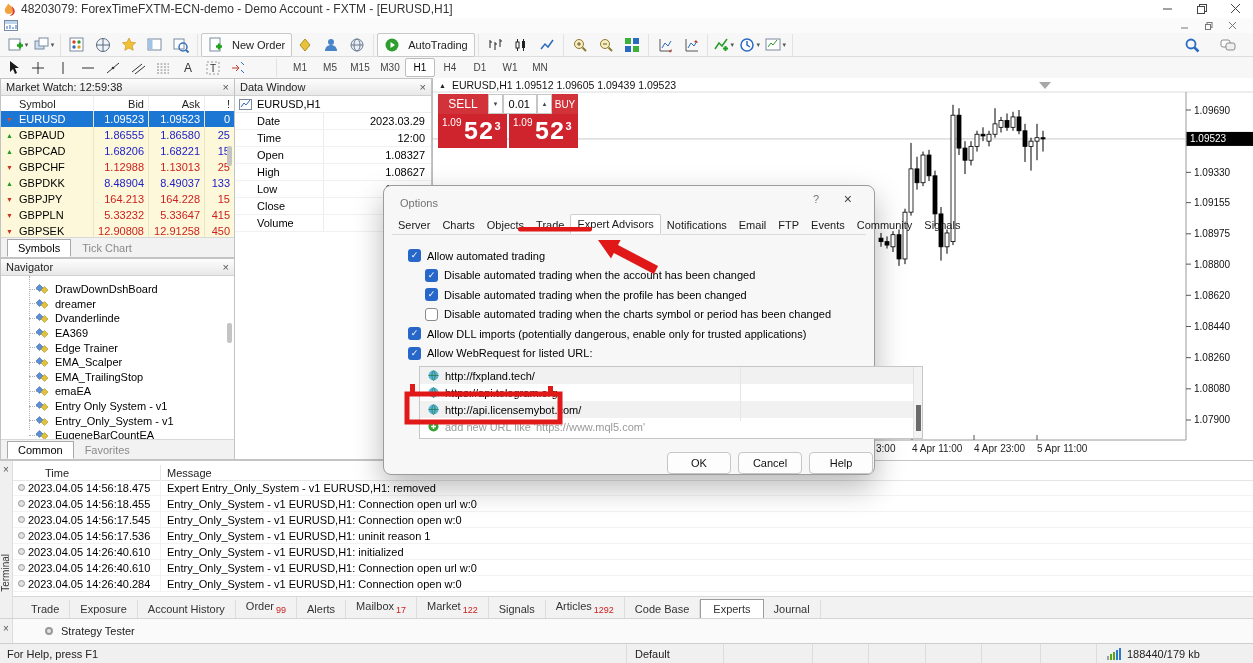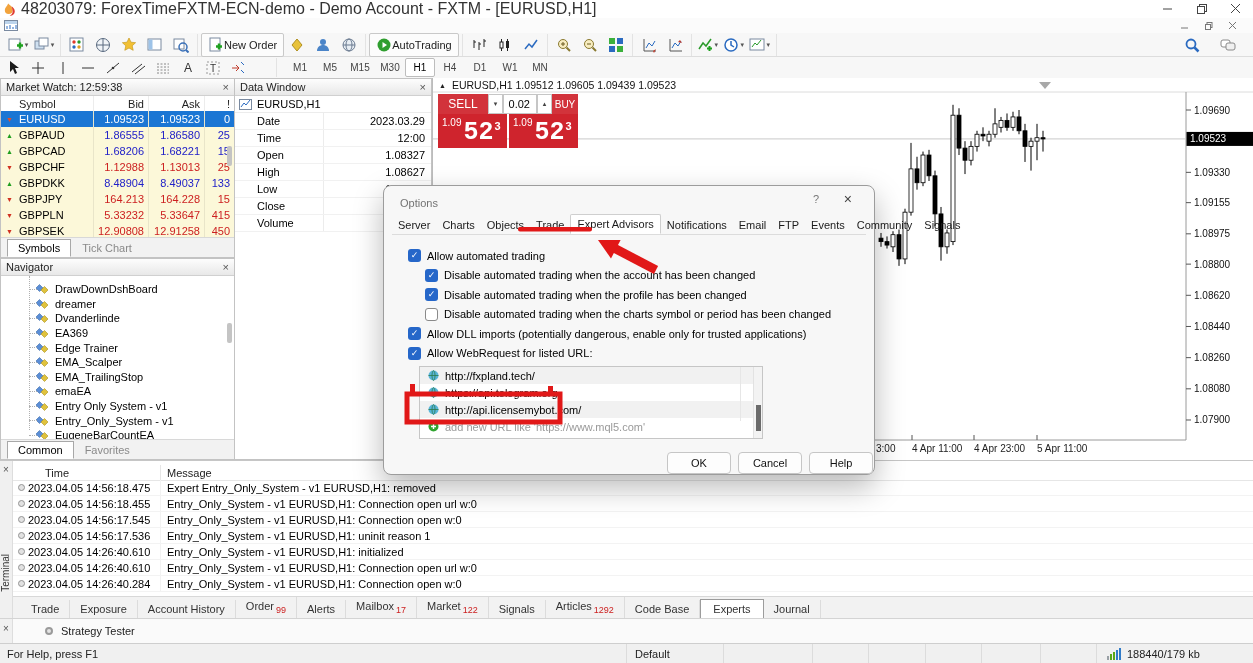--- a/index.html
+++ b/index.html
@@ -3,32 +3,32 @@
 <meta charset="utf-8">
 <style>
   html,body{margin:0;padding:0}
   body{width:1253px;height:663px;position:relative;overflow:hidden;background:#f0f0f0;
        font-family:"Liberation Sans",sans-serif;font-size:11px;color:#000;-webkit-font-smoothing:antialiased}
   svg{display:block}
 
   
   #titlebar{position:absolute;left:0;top:0;width:100%;height:18px;background:#ffffff;display:flex;align-items:center;color:#333}
   #titlebar .flame{margin:0 5px 0 4px}
-  #titlebar .title-text{flex:1;font-size:16px;white-space:nowrap;overflow:hidden}
+  #titlebar .title-text{flex:1;font-size:12px;white-space:nowrap;overflow:hidden}
   .win-btn{width:34px;height:18px;display:flex;align-items:center;justify-content:center}
   #menubar{position:absolute;left:0;top:18px;width:100%;height:15px;background:#fbfbfb;display:flex;align-items:center;border-bottom:1px solid #ececec}
   #menubar .app-ic{margin:0 3px 0 4px}
   .mdi-ctrls{margin-left:auto;display:flex;gap:8px;padding-right:12px}
   .mdi-btn{width:16px;height:11px;display:flex;align-items:center;justify-content:center}
 
   
   #tb1{position:absolute;left:0;top:33px;width:100%;height:24px;background:#f7f7f7;border-bottom:1px solid #dddddd;display:flex;align-items:center;padding-left:2px;box-sizing:border-box}
   .tb-group{display:flex;align-items:center;height:22px;padding:0 3px;border-right:1px solid #e3e3e3}
   .tb-btn{min-width:24px;height:22px;display:flex;align-items:center;justify-content:center;border:1px solid transparent;border-radius:2px}
-  .tb-btn.labeled{padding:0 6px;gap:0;border:1px solid #c9c9c9;background:#fcfcfc}
+  .tb-btn.labeled{padding:0 6px;gap:8px;border:1px solid #c9c9c9;background:#fcfcfc}
   .tb-btn .lbl{color:#222}
   .dd{font-size:7px;color:#555;margin-left:1px}
   .tb-right{margin-left:auto;display:flex;gap:10px;padding-right:12px}
   #tb2{position:absolute;left:0;top:57px;width:100%;height:21px;background:#f7f7f7;border-bottom:1px solid #cfcfcf;display:flex;align-items:center}
   .lt-btn{width:25px;height:19px;display:flex;align-items:center;justify-content:center}
   .tf-group{display:flex;margin-left:26px;border-left:1px solid #e3e3e3;padding-left:8px}
   .tf-btn{min-width:22px;height:17px;display:flex;align-items:center;justify-content:center;color:#444;font-size:10px;padding:0 3px;border:1px solid transparent}
   .tf-btn.active{background:#fff;border:1px solid #bdbdbd;border-radius:2px;color:#000}
 
   
@@ -97,21 +97,21 @@
   .dlg-close{position:absolute;right:22px;top:5px;color:#444;font-size:14px}
   .dlg-tabs{position:absolute;left:8px;top:27px;right:8px;height:21px;display:flex;align-items:flex-end;border-bottom:1px solid #dcdcdc}
   .dlg-tab{padding:3px 6px;color:#1a1a1a;white-space:nowrap}
   .dlg-tab.active{background:#fff;border:1px solid #cfcfcf;border-bottom:1px solid #fff;border-radius:2px 2px 0 0}
   .dlg-body{position:absolute;left:0;top:48px;right:0;bottom:42px;padding-top:15px}
   .cb-row{display:flex;align-items:center;margin:0 0 6px 24px;height:13.5px}
   .cb-row.ind{margin-left:41px}
   .cb{width:13px;height:13px;border-radius:3px;margin-right:6px;box-sizing:border-box;flex:0 0 13px}
   .cb.on{background:#2667c9;color:#fff;display:flex;align-items:center;justify-content:center;font-size:9px;line-height:13px}
   .cb.off{background:#fff;border:1px solid #8a8a8a}
-  .url-list{position:absolute;left:35px;top:180px;width:344px;height:73px;background:#fff;border:1px solid #c6c6c6;box-sizing:border-box}
+  .url-list{position:absolute;left:35px;top:180px;width:504px;height:73px;background:#fff;border:1px solid #c6c6c6;box-sizing:border-box}
   .url-row{height:17px;display:flex;align-items:center;padding-left:8px;gap:6px}
   .url-row.alt{background:#f1f1f1}
   .url-add span.txt{color:#9a9a9a}
   .url-col-div{position:absolute;left:320px;top:0;bottom:17px;border-left:1px solid #e6e6e6}
   .url-scroll{position:absolute;right:0;top:0;bottom:0;width:8px;background:#f3f3f3;border-left:1px solid #e2e2e2}
   .url-thumb{position:absolute;right:1px;width:5px;top:38px;height:26px;background:#6b6b6b}
   .dlg-btns{position:absolute;left:283px;top:266px;display:flex;gap:7px}
   .dlg-btn{width:62px;height:20px;background:#fdfdfd;border:1px solid #c6c6c6;border-radius:4px;display:flex;align-items:center;justify-content:center;color:#111}
 
   #anno{position:absolute;left:0;top:0;width:1253px;height:663px;z-index:30;pointer-events:none}
@@ -838,21 +838,21 @@
       <text x="443" y="374" font-size="10" fill="#222" font-family="Liberation Sans">3:00</text>
       <text x="479" y="374" font-size="10" fill="#222" font-family="Liberation Sans">4 Apr 11:00</text>
       <text x="541" y="374" font-size="10" fill="#222" font-family="Liberation Sans">4 Apr 23:00</text>
       <text x="604" y="374" font-size="10" fill="#222" font-family="Liberation Sans">5 Apr 11:00</text>
       <polygon points="606,4 618,4 612,11" fill="#a8a8a8"></polygon>
     </svg>
   <div id="one-click">
     <div class="oc-row1">
       <div class="oc-sell-btn">SELL</div>
       <div class="oc-dd">▾</div>
-      <div class="oc-vol">0.02</div>
+      <div class="oc-vol">0.01</div>
       <div class="oc-up">▴</div>
       <div class="oc-buy-btn">BUY</div>
     </div>
     <div class="oc-row2">
       <div class="oc-price sell">
         <span class="pi">1.09</span>
           <span class="pb">52</span>
           <span class="ps">3</span>
       </div>
       <div class="oc-price">

